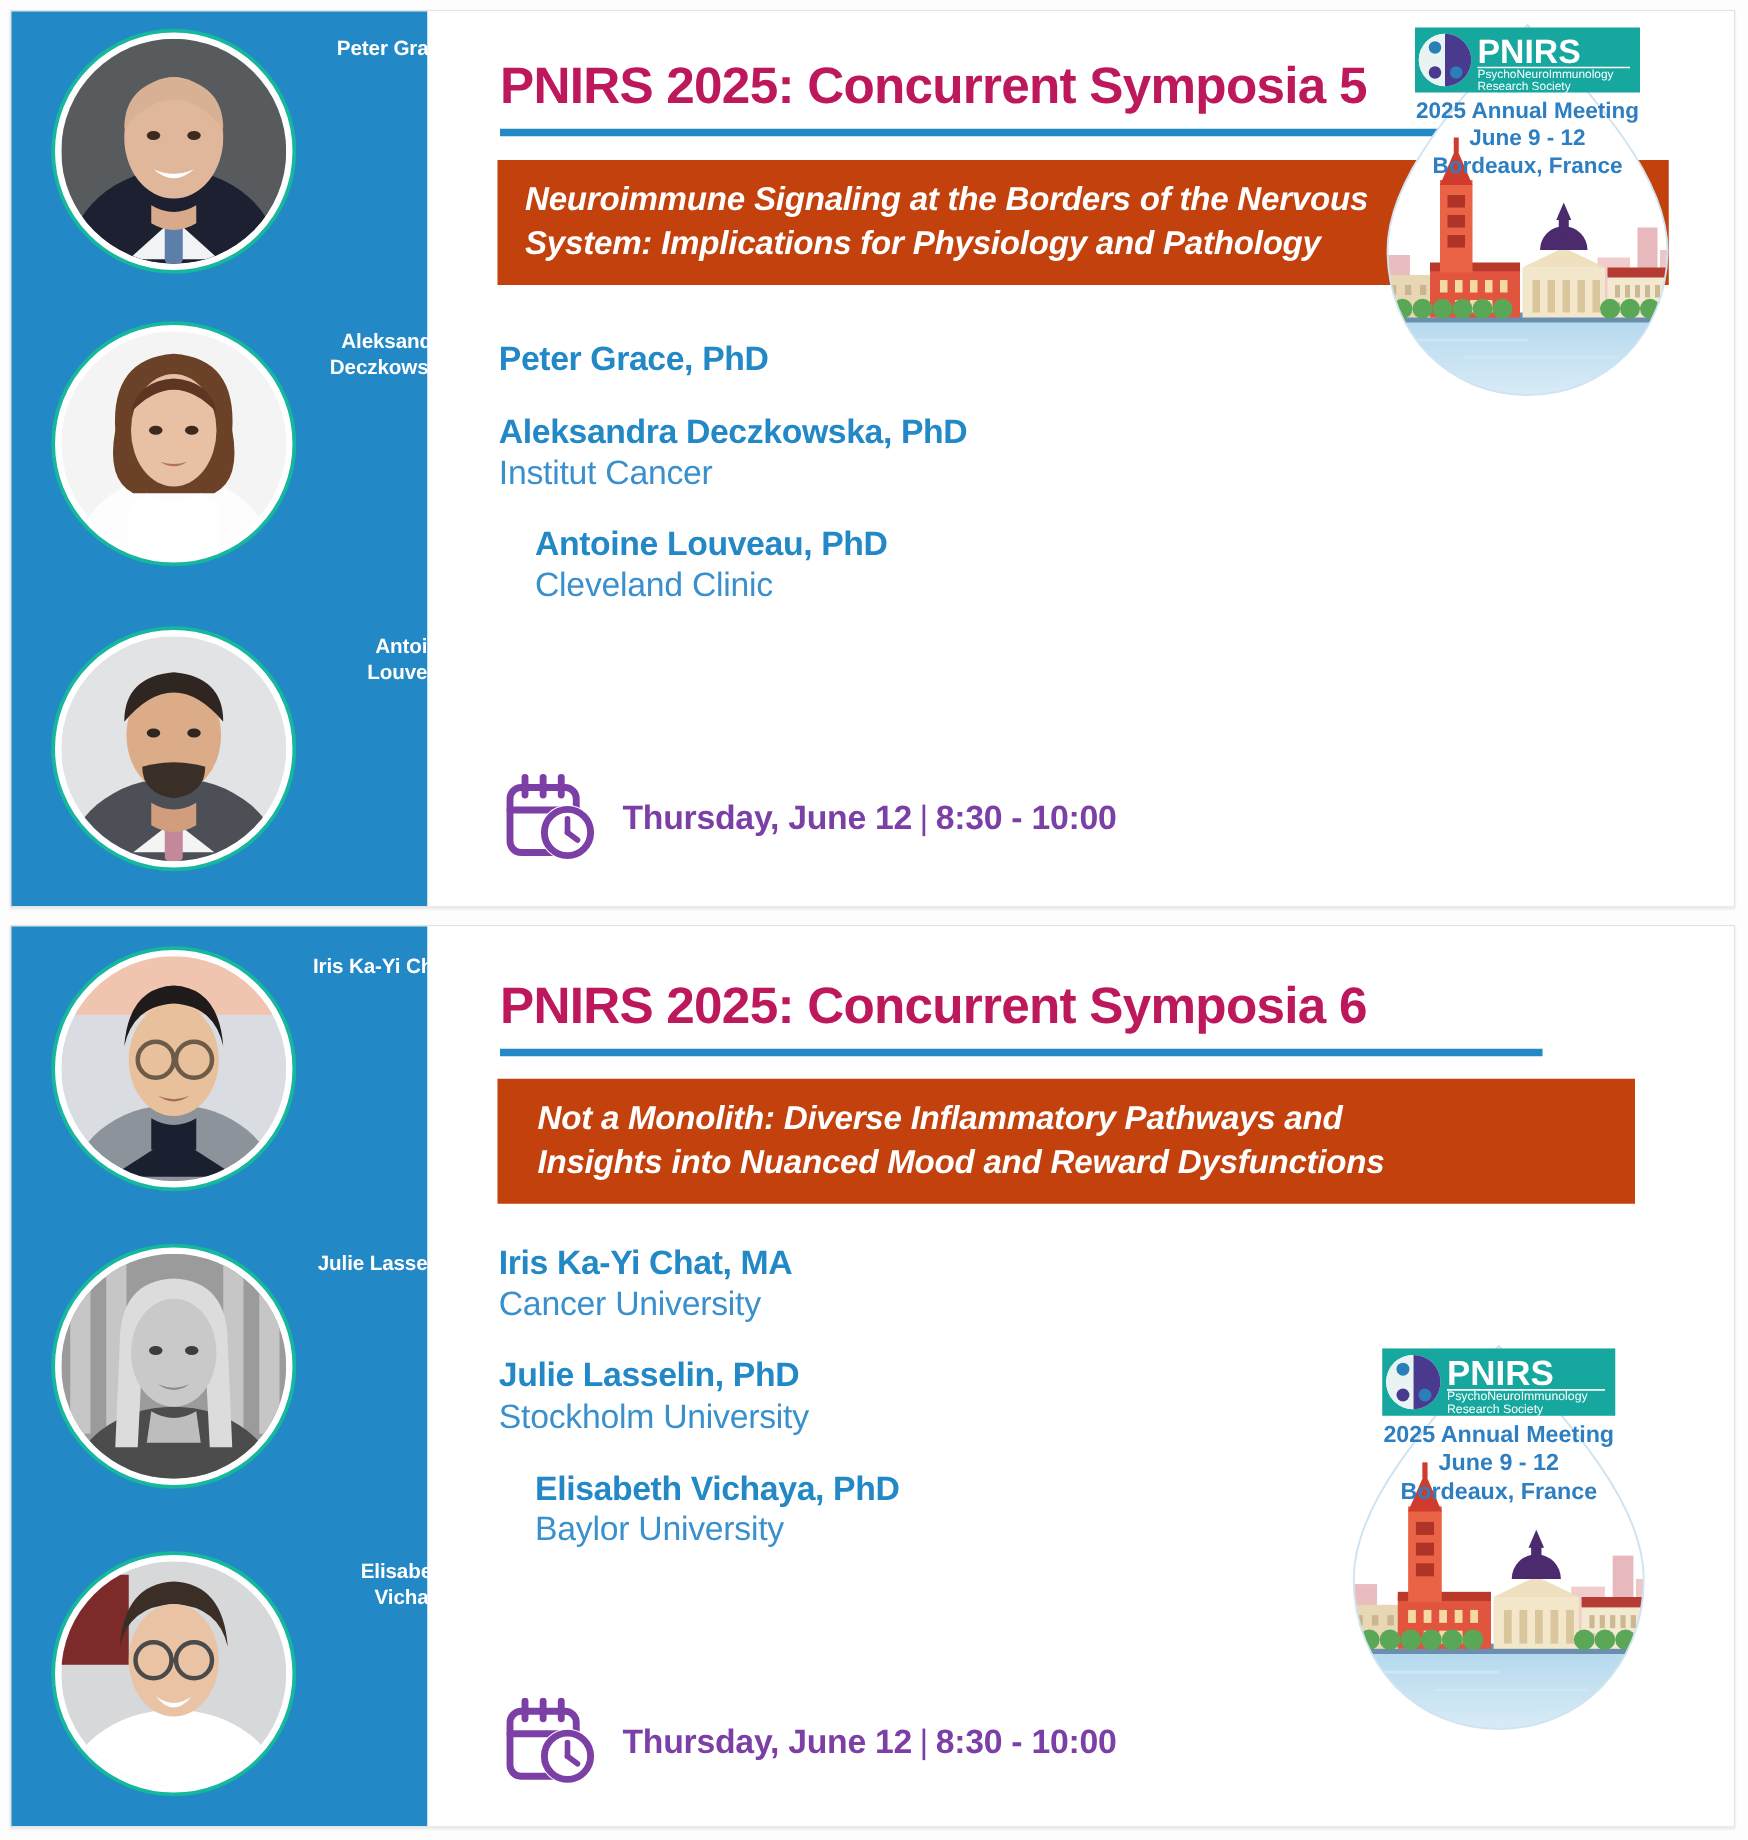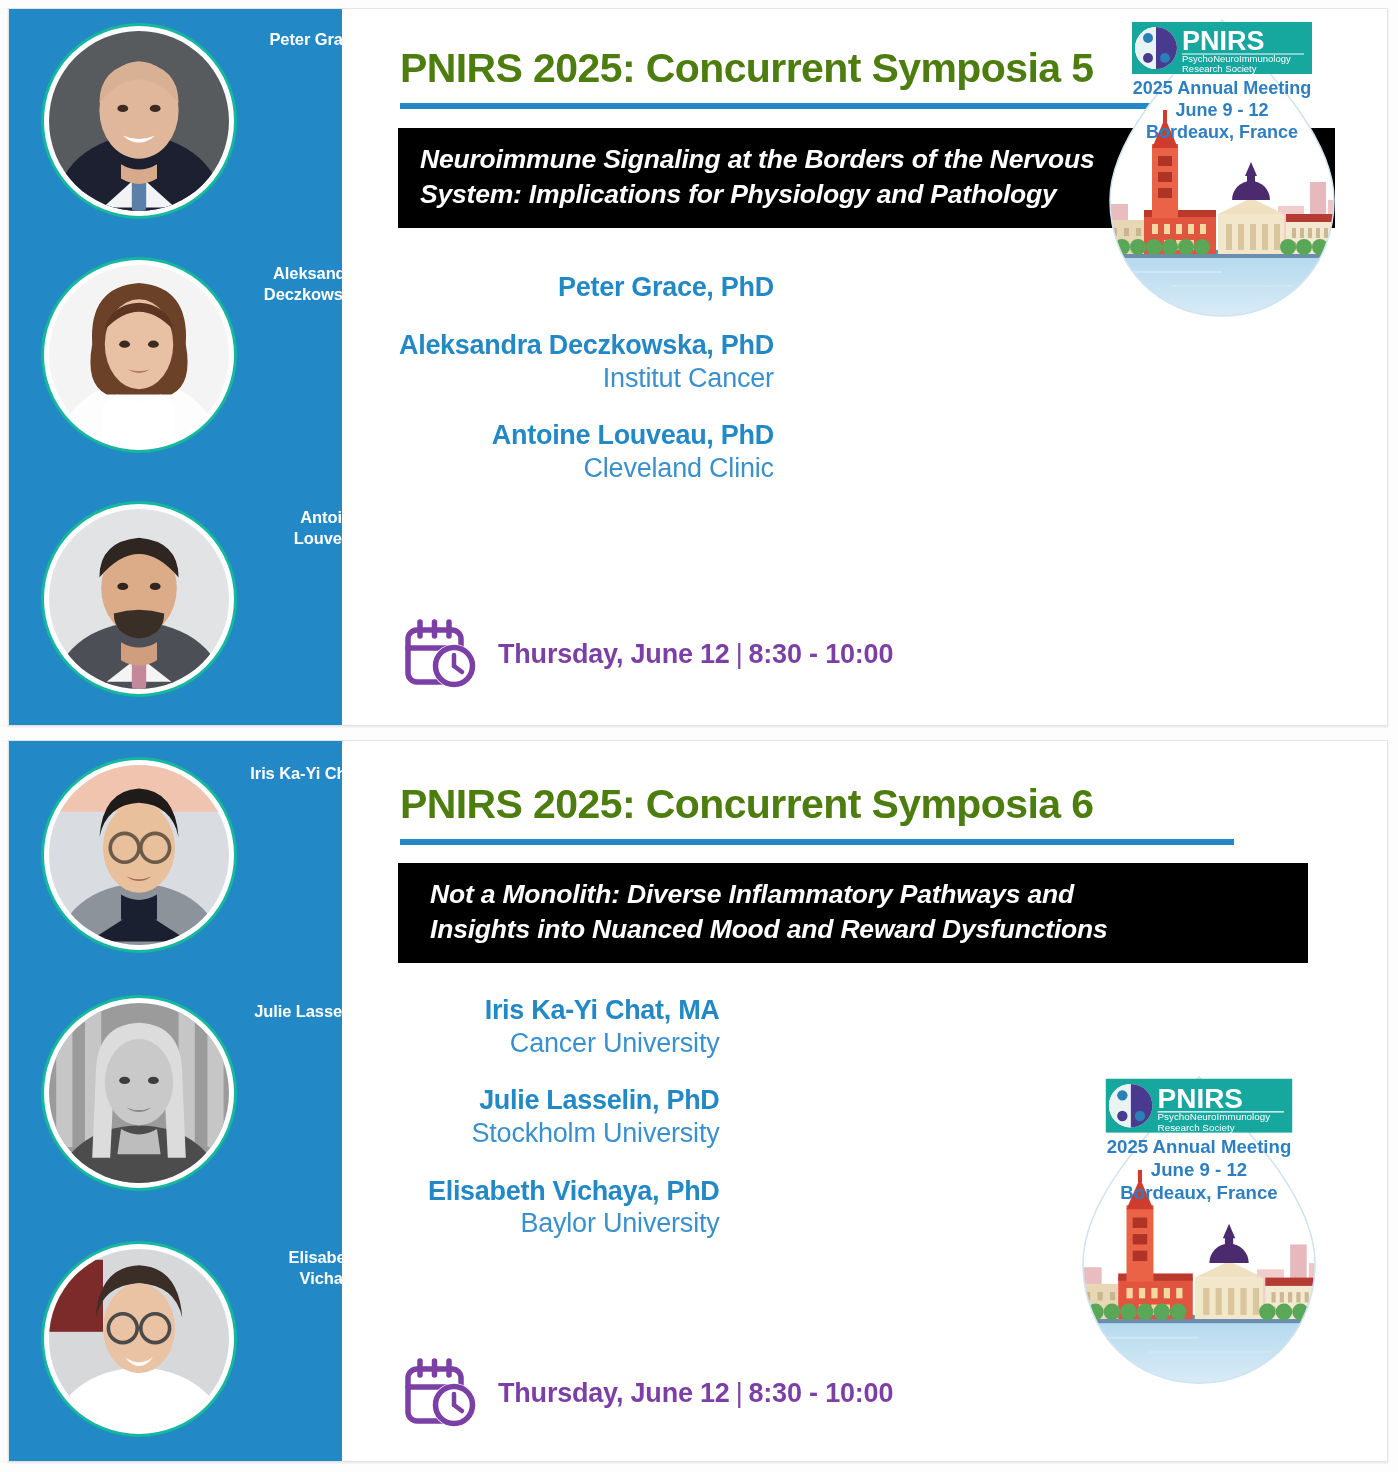--- a/index.html
+++ b/index.html
@@ -76,48 +76,48 @@
   
   .content {
     position: relative;
     flex: 1;
     background: #ffffff;
     padding: 0;
   }
 
   .sym-title {
     position: absolute;
-    color: #4d7c0f;
+    color: #be185d;
     font-weight: bold;
     font-size: 41px;
     letter-spacing: -0.6px;
     white-space: nowrap;
   }
   .sym-underline {
     position: absolute;
     height: 6px;
     background: #2288c6;
   }
 
   .sym-banner {
     position: absolute;
-    background: #000000;
+    background: #c2410c;
     color: #ffffff;
     font-style: italic;
     font-weight: bold;
     font-size: 26.5px;
     line-height: 1.33;
     padding: 14px 20px 16px 22px;
     letter-spacing: -0.2px;
   }
 
   .speakers {
     position: absolute;
   }
-  .speaker { margin-bottom: 26px; text-align: right; }
+  .speaker { margin-bottom: 26px; }
   .speaker:last-child { margin-bottom: 0; margin-left: 29px; }
   .speaker-name {
     color: #2288c6;
     font-weight: bold;
     font-size: 27px;
     line-height: 1.18;
     letter-spacing: -0.3px;
   }
   .speaker-affil {
     color: #3a90cd;

